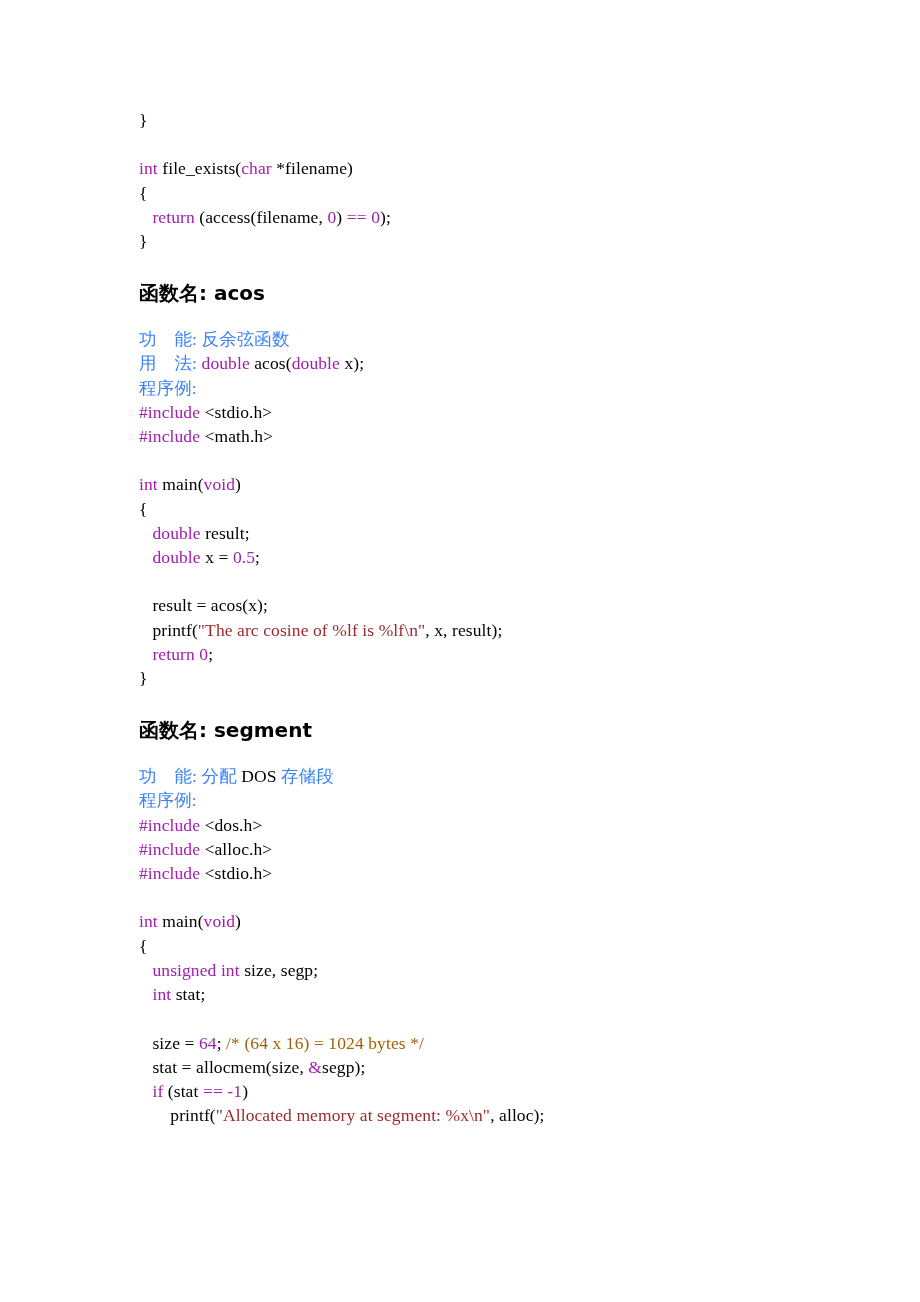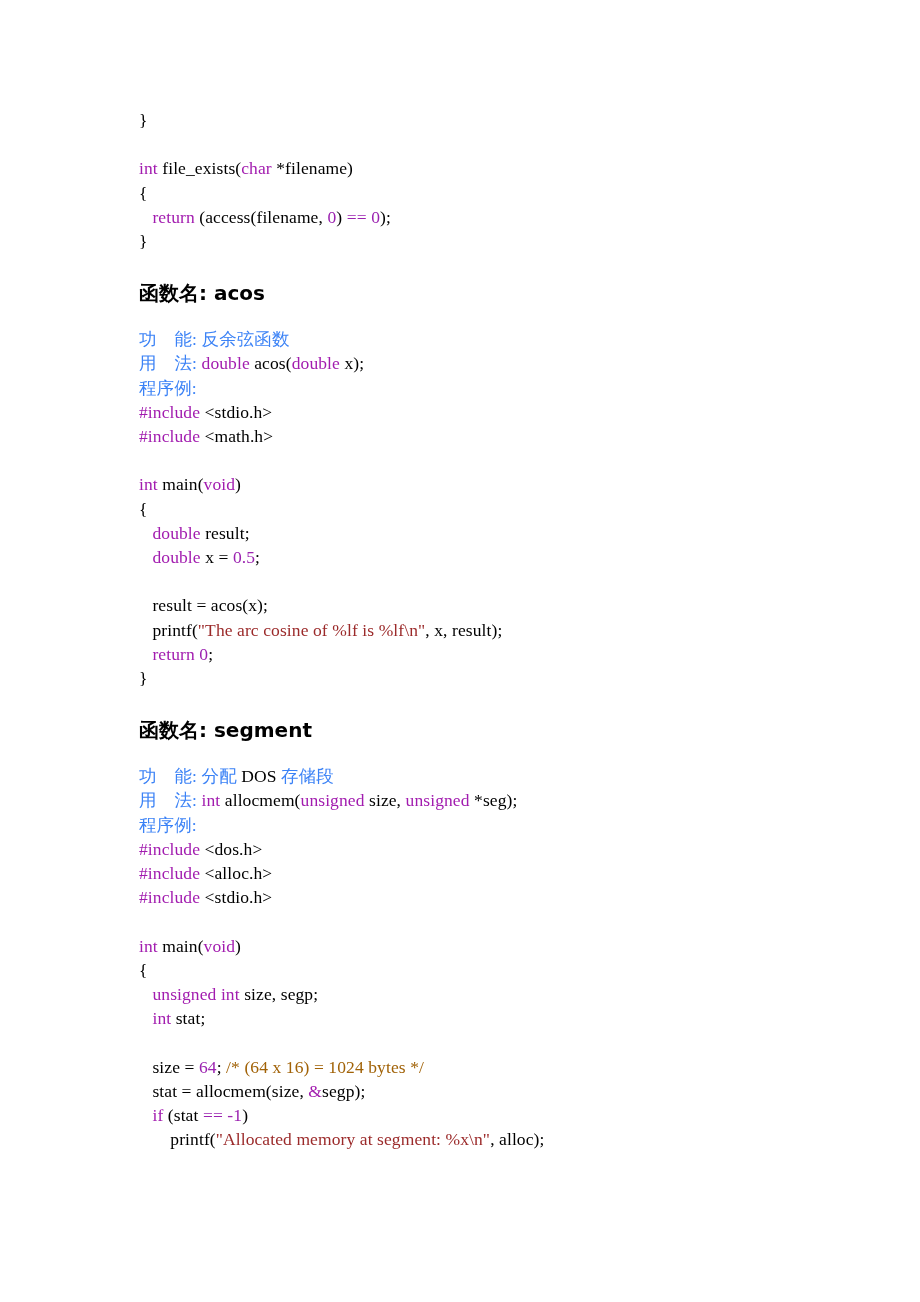--- a/index.html
+++ b/index.html
@@ -100,21 +100,20 @@
             <div class="line"><span class="blk">   result = acos(x);</span></div>
             <div class="line"><span class="blk">   printf(</span><span class="str">"The arc cosine of %lf is %lf\n"</span><span class="blk">, x, result);</span></div>
             <div class="line"><span class="blk">   </span><span class="kw">return</span><span class="blk"> </span><span class="num">0</span><span class="blk">;</span></div>
             <div class="line"><span class="blk">}</span></div>
           </div>
         </div>
         <div>
           <div class="heading"><span class="hz">函数名</span><span>: </span><span>segment</span></div>
           <div>
             <div class="line"><span class="lbl">功    能</span><span class="lbl">: </span><span class="lbl">分配</span><span class="blk"> DOS </span><span class="lbl">存储段</span></div>
-            <div class="line"><span class="lbl">用    法</span><span class="lbl">: </span><span class="kw">int</span><span class="blk"> allocmem(</span><span class="kw">unsigned</span><span class="blk"> size, </span><span class="kw">unsigned</span><span class="blk"> *seg);</span></div>
             <div class="line"><span class="lbl">程序例</span><span class="lbl">:</span></div>
           </div>
           <div>
             <div class="line"><span class="kw">#include</span><span class="blk"> &lt;dos.h&gt;</span></div>
             <div class="line"><span class="kw">#include</span><span class="blk"> &lt;alloc.h&gt;</span></div>
             <div class="line"><span class="kw">#include</span><span class="blk"> &lt;stdio.h&gt;</span></div>
             <div class="line">&nbsp;</div>
             <div class="line"><span class="kw">int</span><span class="blk"> main(</span><span class="kw">void</span><span class="blk">)</span></div>
             <div class="line"><span class="blk">{</span></div>
             <div class="line"><span class="blk">   </span><span class="kw">unsigned int</span><span class="blk"> size, segp;</span></div>

